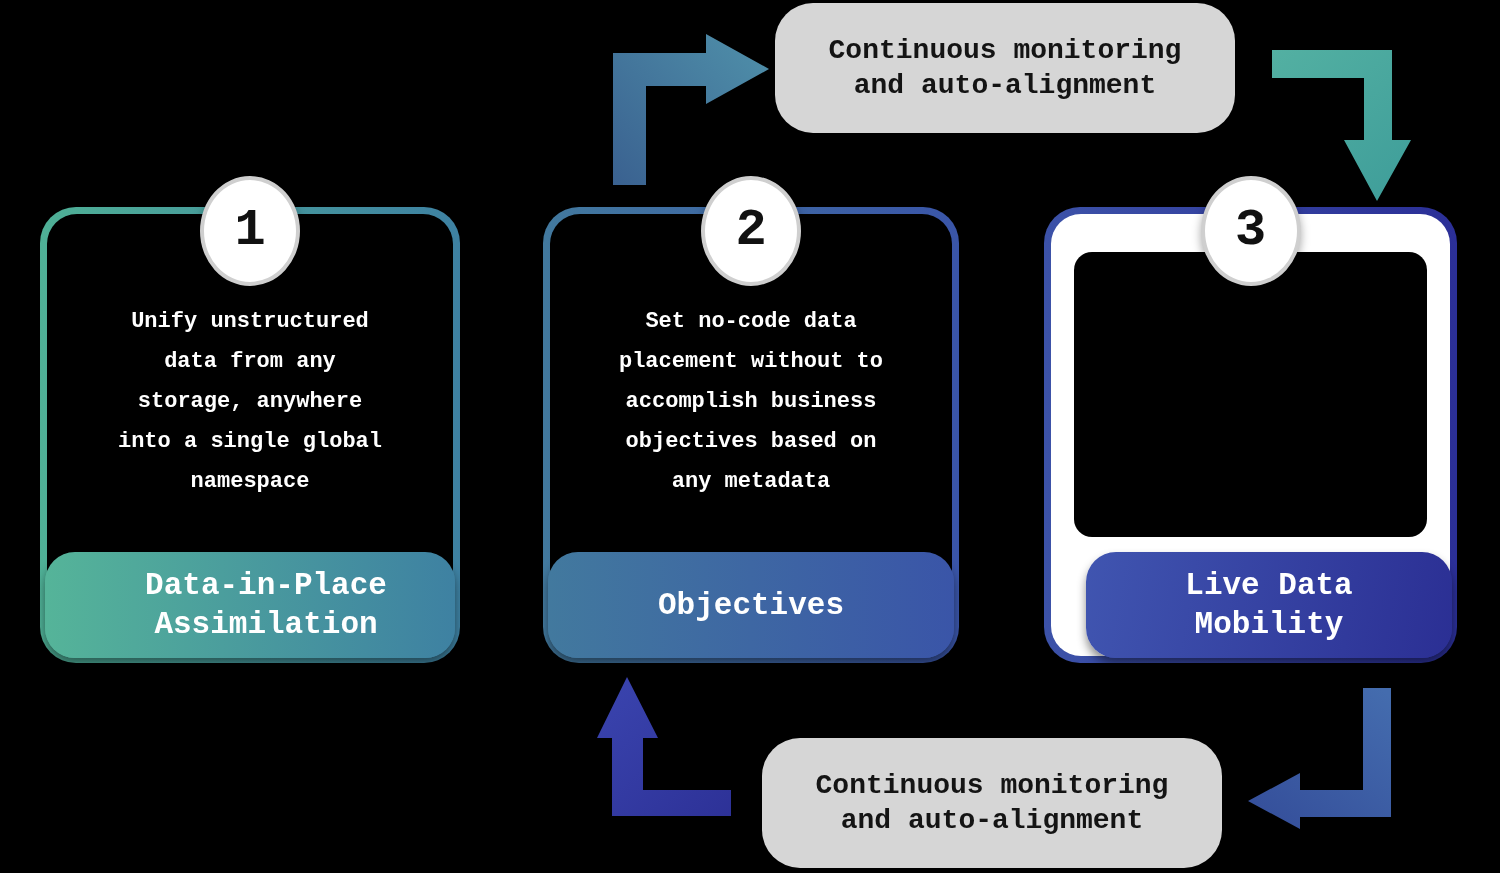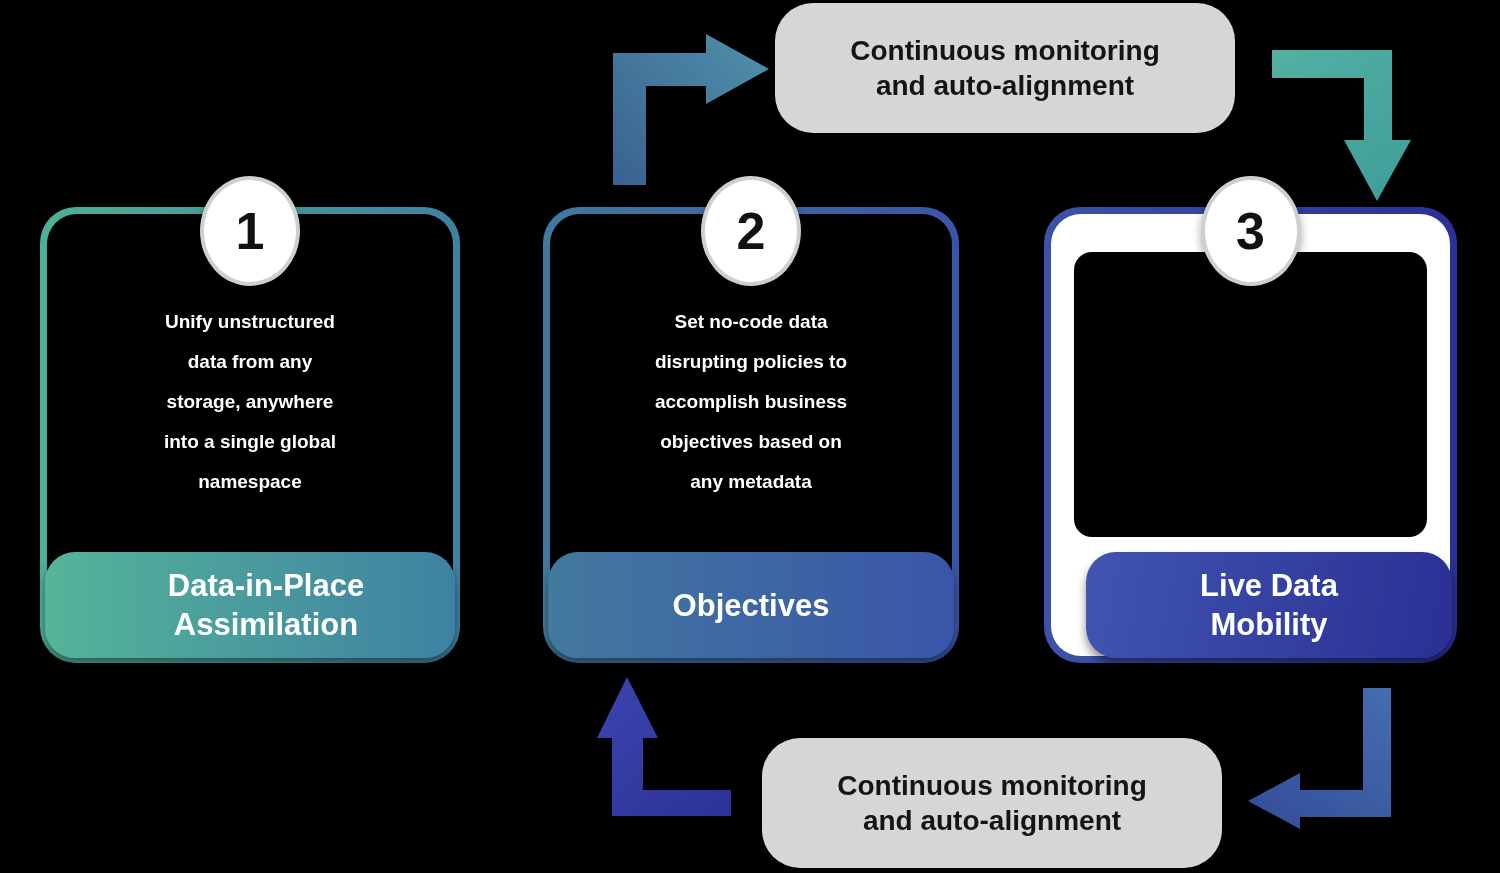--- a/index.html
+++ b/index.html
@@ -1,34 +1,34 @@
 <!DOCTYPE html>
 <html><head>
 <meta charset="utf-8">
 <style>
   html,body{margin:0;padding:0;background:#000;}
   .canvas{position:relative;width:1500px;height:873px;background:#000;overflow:hidden;
-          font-family:Liberation Sans, sans-serif;}
+          font-family:Liberation Mono, monospace;}
 
   
   .card{position:absolute;top:207px;height:456px;border-radius:36px;padding:7px;box-sizing:border-box;}
   .card-1{left:40px;width:420px;background:linear-gradient(90deg,#4fb096,#3e81a2);}
   .card-2{left:543px;width:416px;background:linear-gradient(90deg,#42799e,#3a55a8);}
   .card-3{left:1044px;width:413px;background:linear-gradient(90deg,#3c52a8,#2b2f97);}
   .card-inner{position:relative;width:100%;height:100%;border-radius:30px;background:#000;}
   .card-3 .card-inner{background:#ffffff;}
   .inner-black{position:absolute;left:23px;right:23px;top:38px;bottom:119px;background:#000;border-radius:18px;}
 
   .badge{position:absolute;top:-31px;left:50%;transform:translateX(-50%);
          width:92px;height:102px;border-radius:50%;background:#fff;border:4px solid #cfcfcf;
          box-shadow:0 4px 10px rgba(0,0,0,0.35);display:flex;align-items:center;justify-content:center;z-index:5;}
   .badge span{font-size:52px;font-weight:bold;color:#111;line-height:1;}
 
   .card-body{position:absolute;left:0;right:0;top:95px;z-index:3;
-             color:#fff;font-size:19px;font-weight:bold;line-height:40px;
+             color:#fff;font-size:22px;font-weight:bold;line-height:40px;
              text-align:center;white-space:pre;}
 
   .footer-pill{position:absolute;left:5px;right:5px;bottom:5px;height:106px;border-radius:30px;
                display:flex;align-items:center;justify-content:center;z-index:4;
                box-shadow:0 6px 10px rgba(0,0,0,0.45);}
   .card-1 .footer-pill{background:linear-gradient(90deg,#55b499,#3e81a2);padding-left:32px;}
   .card-2 .footer-pill{background:linear-gradient(90deg,#42799e,#3a55a8);}
   .card-3 .footer-pill{background:linear-gradient(100deg,#4055b0,#2b2f94);margin-left:37px;}
   .footer-pill span{color:#fff;font-size:31px;font-weight:bold;line-height:39px;
                     text-align:center;white-space:pre;}
@@ -107,21 +107,21 @@
 Assimilation</span>
     </div>
   </div>
 
   <div class="card card-2">
     <div class="card-inner"></div>
     <div class="badge">
       <span>2</span>
     </div>
     <div class="card-body">Set no-code data
-disrupting policies to
+placement without to
 accomplish business
 objectives based on
 any metadata</div>
     <div class="footer-pill">
       <span>Objectives</span>
     </div>
   </div>
 
   <div class="card card-3">
     <div class="card-inner">

